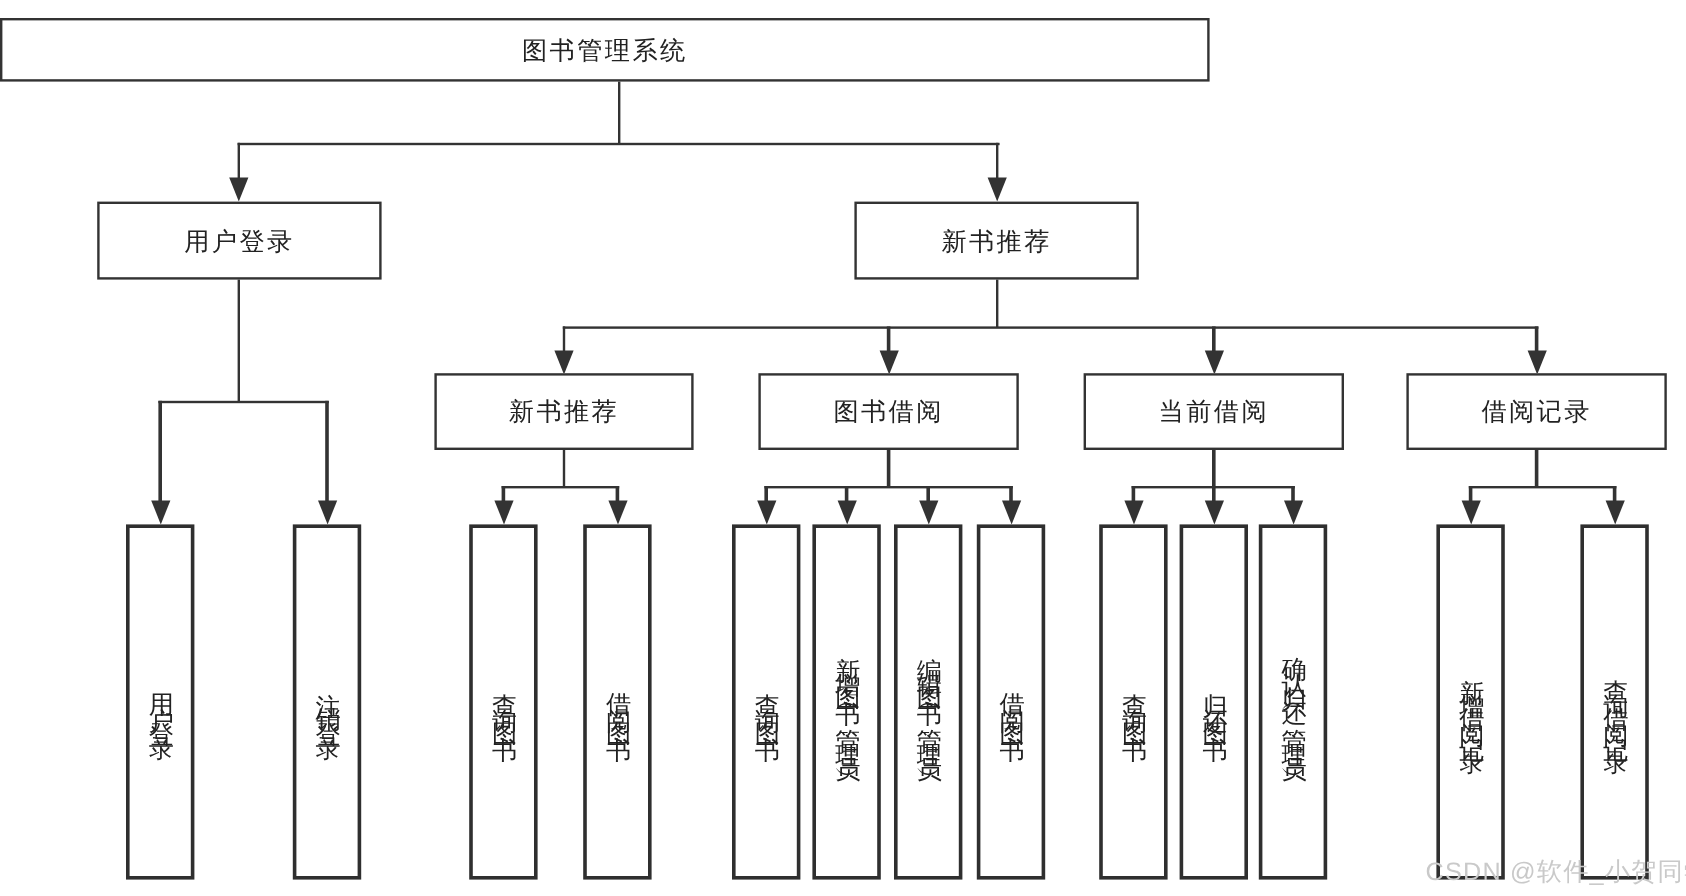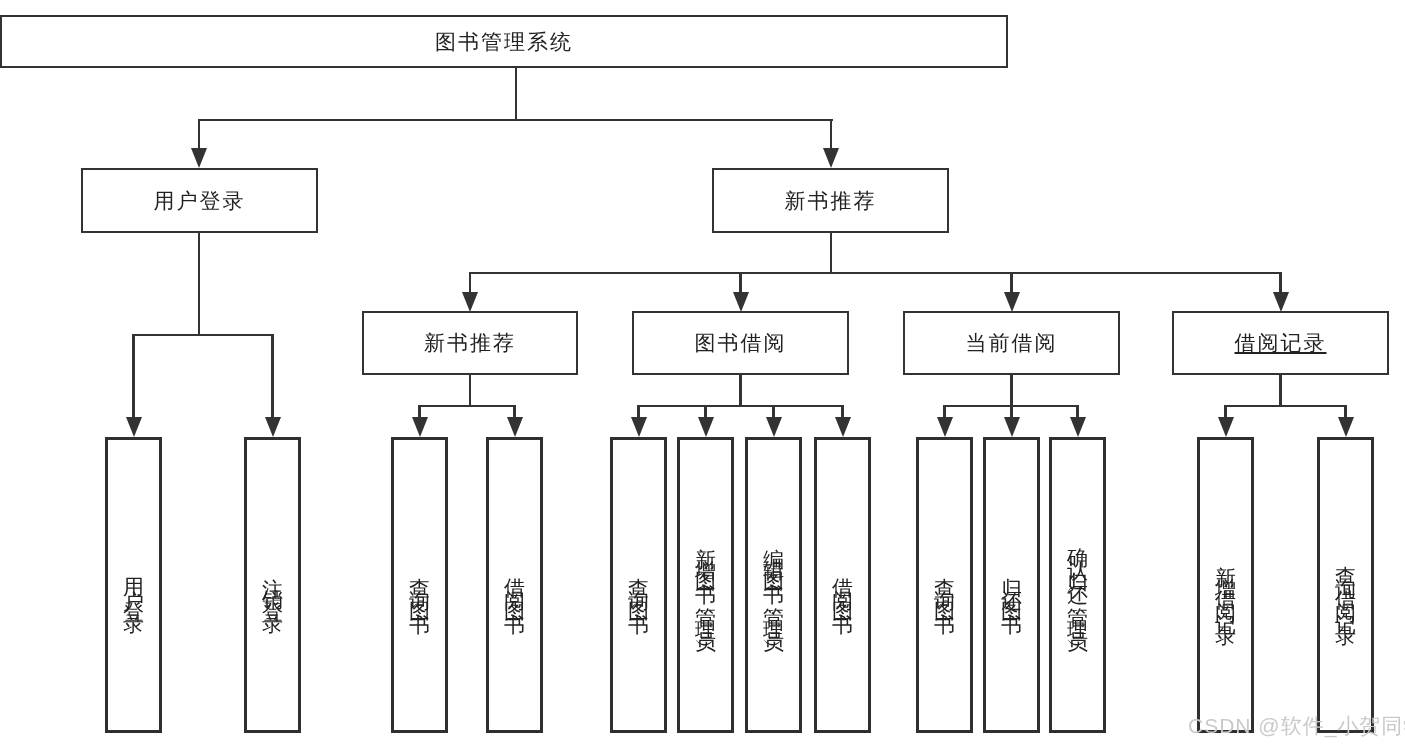--- a/index.html
+++ b/index.html
@@ -105,21 +105,21 @@
   <div class="vline" style="left:739.25px; top:271.5px; height:22px;"></div>
   <div class="arrow" style="left:732.5px; top:292px;"></div>
   <div class="vline" style="left:1010.25px; top:271.5px; height:22px;"></div>
   <div class="arrow" style="left:1003.5px; top:292px;"></div>
   <div class="vline" style="left:1279.25px; top:271.5px; height:22px;"></div>
   <div class="arrow" style="left:1272.5px; top:292px;"></div>
 
   <div class="box" style="left:362px; top:311px; width:216px; height:64px;">新书推荐</div>
   <div class="box" style="left:903px; top:311px; width:217px; height:64px;">当前借阅</div>
   <div class="box" style="left:632px; top:311px; width:217px; height:64px;">图书借阅</div>
-  <div class="box" style="left:1172px; top:311px; width:217px; height:64px;text-decoration:underline;">借阅记录</div>
+  <div class="box" style="left:1172px; top:311px; width:217px; height:64px;">借阅记录</div>
 
   <div class="vline" style="left:468.75px; top:375px; height:31px;"></div>
   <div class="hline" style="left:418.25px; top:404.5px; width:97.5px;"></div>
   <div class="vline" style="left:418.25px; top:404.5px; height:14px;"></div>
   <div class="arrow" style="left:411.5px; top:417px;"></div>
   <div class="vline" style="left:513.25px; top:404.5px; height:14px;"></div>
   <div class="arrow" style="left:506.5px; top:417px;"></div>
 
   <div class="vline" style="left:739.25px; top:375px; height:31px;"></div>
   <div class="hline" style="left:637.25px; top:404.5px; width:206.5px;"></div>

